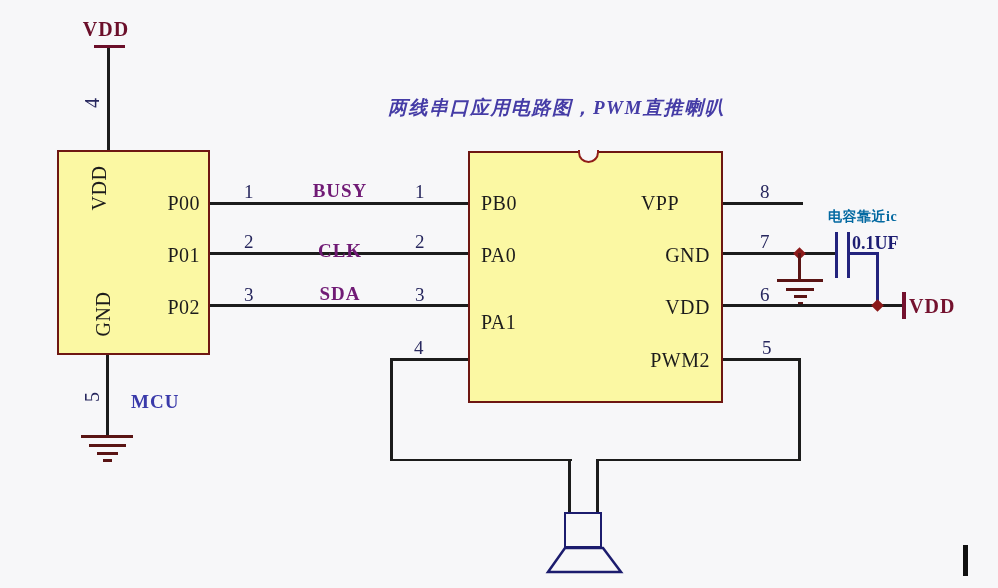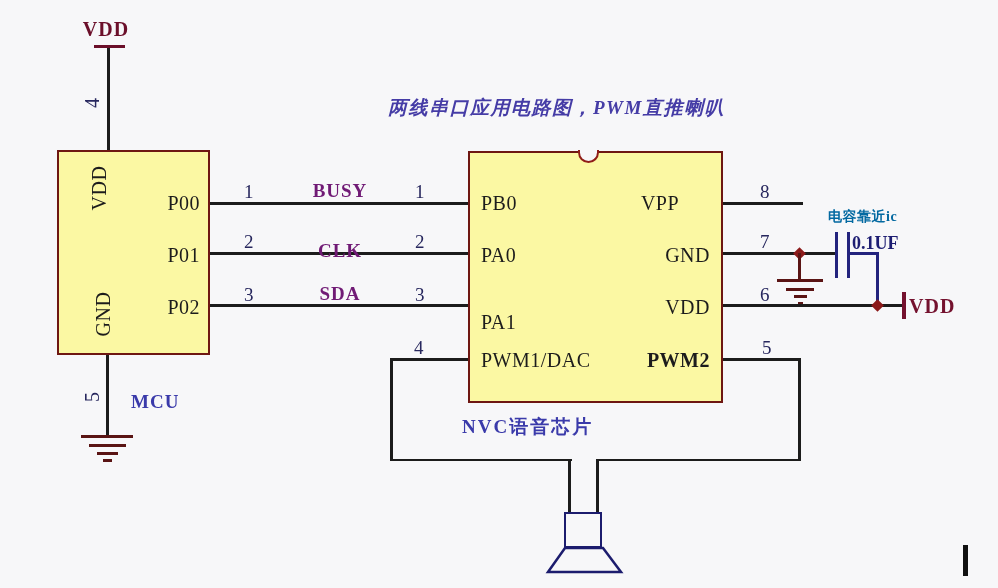--- a/index.html
+++ b/index.html
@@ -60,26 +60,24 @@
   <div class="num" style="left:244px;top:284px;">3</div>
   <div class="netlbl" style="left:300px;top:283px;width:80px;">SDA</div>
   <div class="num" style="left:415px;top:284px;">3</div>
 
   <div class="box" style="left:468px;top:151px;width:255px;height:252px;"></div>
   <div class="abs" style="left:578px;top:150px;width:21px;height:13px;background:#f7f7f9;
        border:2.5px solid #8f1d18;border-top:none;border-radius:0 0 11px 11px;box-sizing:border-box;"></div>
   <div class="pinname" style="left:481px;top:192px;">PB0</div>
   <div class="pinname" style="left:481px;top:244px;">PA0</div>
   <div class="pinname" style="left:481px;top:296px;margin-top:15px;">PA1</div>
-  <div class="pinname" style="left:481px;top:349px;">PWM1/DAC</div>
   <div class="pinname" style="left:610px;top:192px;width:100px;text-align:center;">VPP</div>
   <div class="pinname" style="left:610px;top:244px;width:100px;text-align:right;">GND</div>
   <div class="pinname" style="left:610px;top:296px;width:100px;text-align:right;">VDD</div>
-  <div class="pinname" style="left:610px;top:349px;width:100px;text-align:right;font-weight:bold;">PWM2</div>
-  <div class="bluelbl" style="left:462px;top:414px;letter-spacing:2px;">NVC语音芯片</div>
+  <div class="pinname" style="left:610px;top:349px;width:100px;text-align:right;">PWM2</div>
 
   <div class="wire" style="left:723px;top:202px;width:80px;height:2.5px;"></div>
   <div class="num" style="left:760px;top:181px;">8</div>
 
   <div class="wire" style="left:723px;top:252px;width:114px;height:2.5px;"></div>
   <div class="num" style="left:760px;top:231px;">7</div>
   <div class="diamond" style="left:795px;top:249px;"></div>
   <div class="redln" style="left:798px;top:253px;width:3px;height:27px;"></div>
   <div class="redln" style="left:777px;top:279px;width:46px;height:3px;"></div>
   <div class="redln" style="left:786px;top:287.5px;width:28px;height:3px;"></div>

